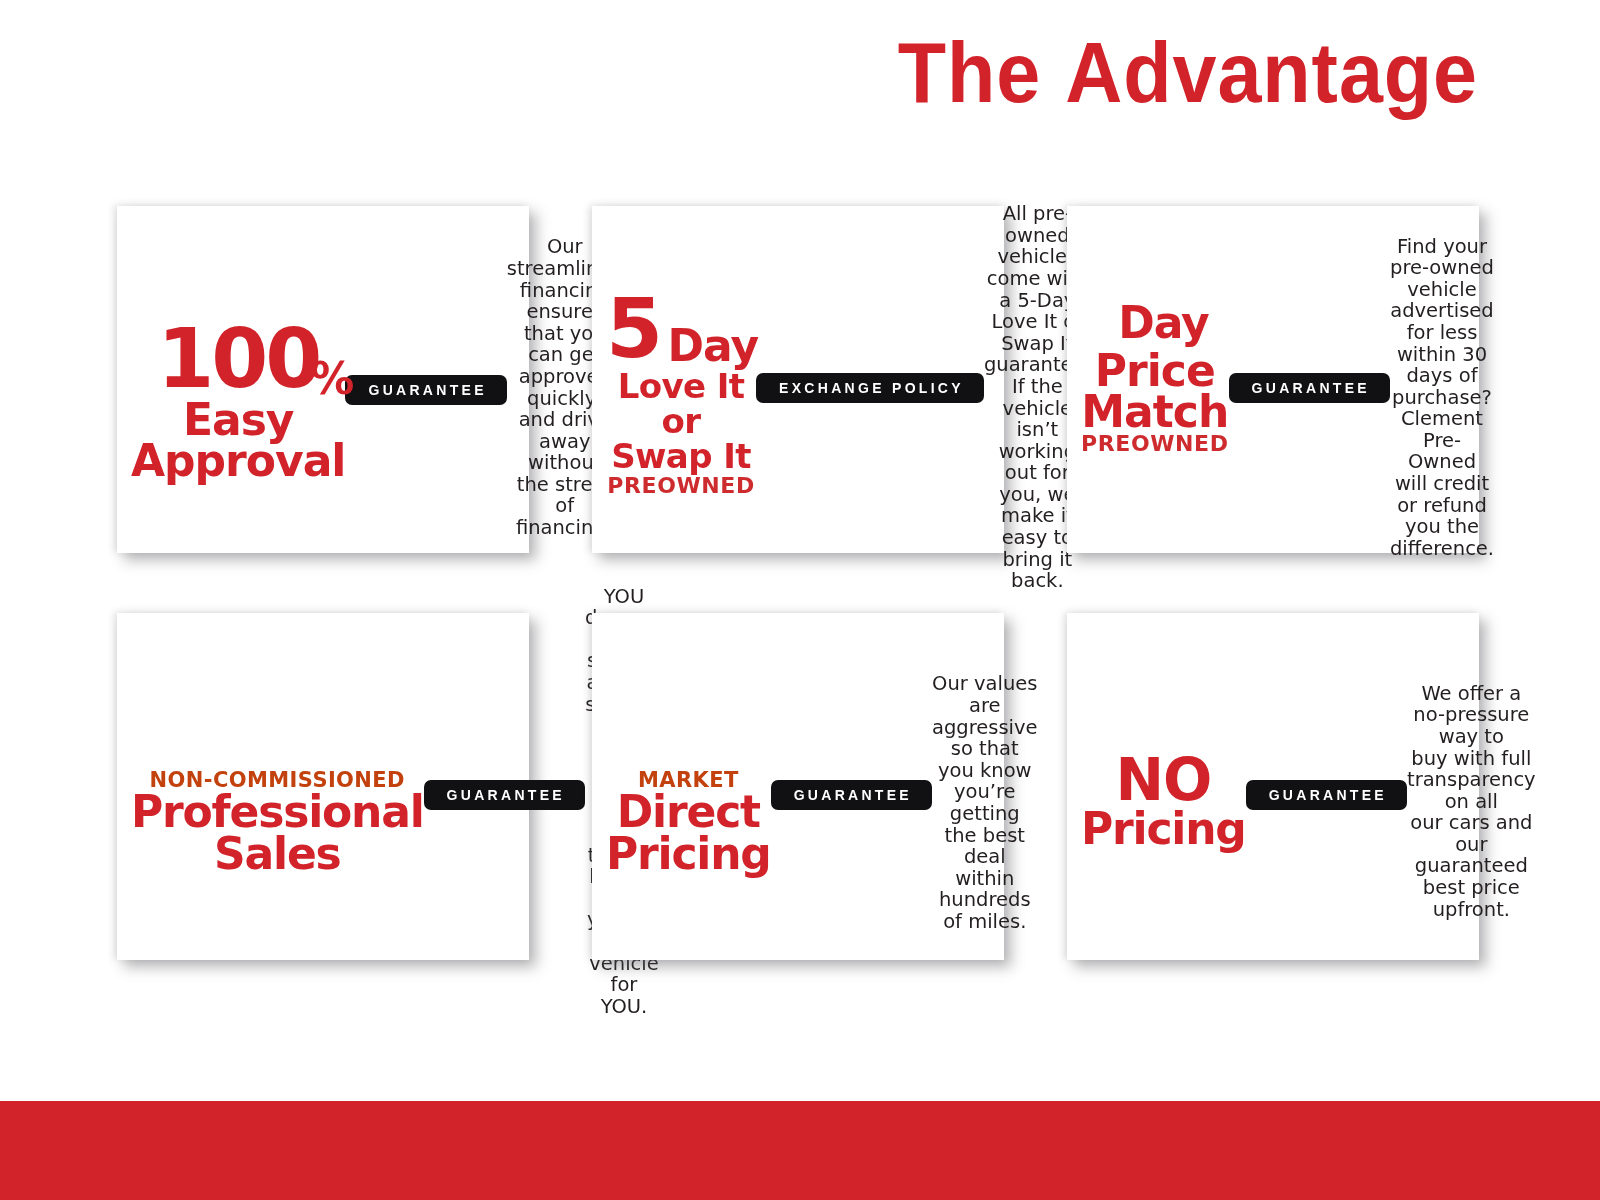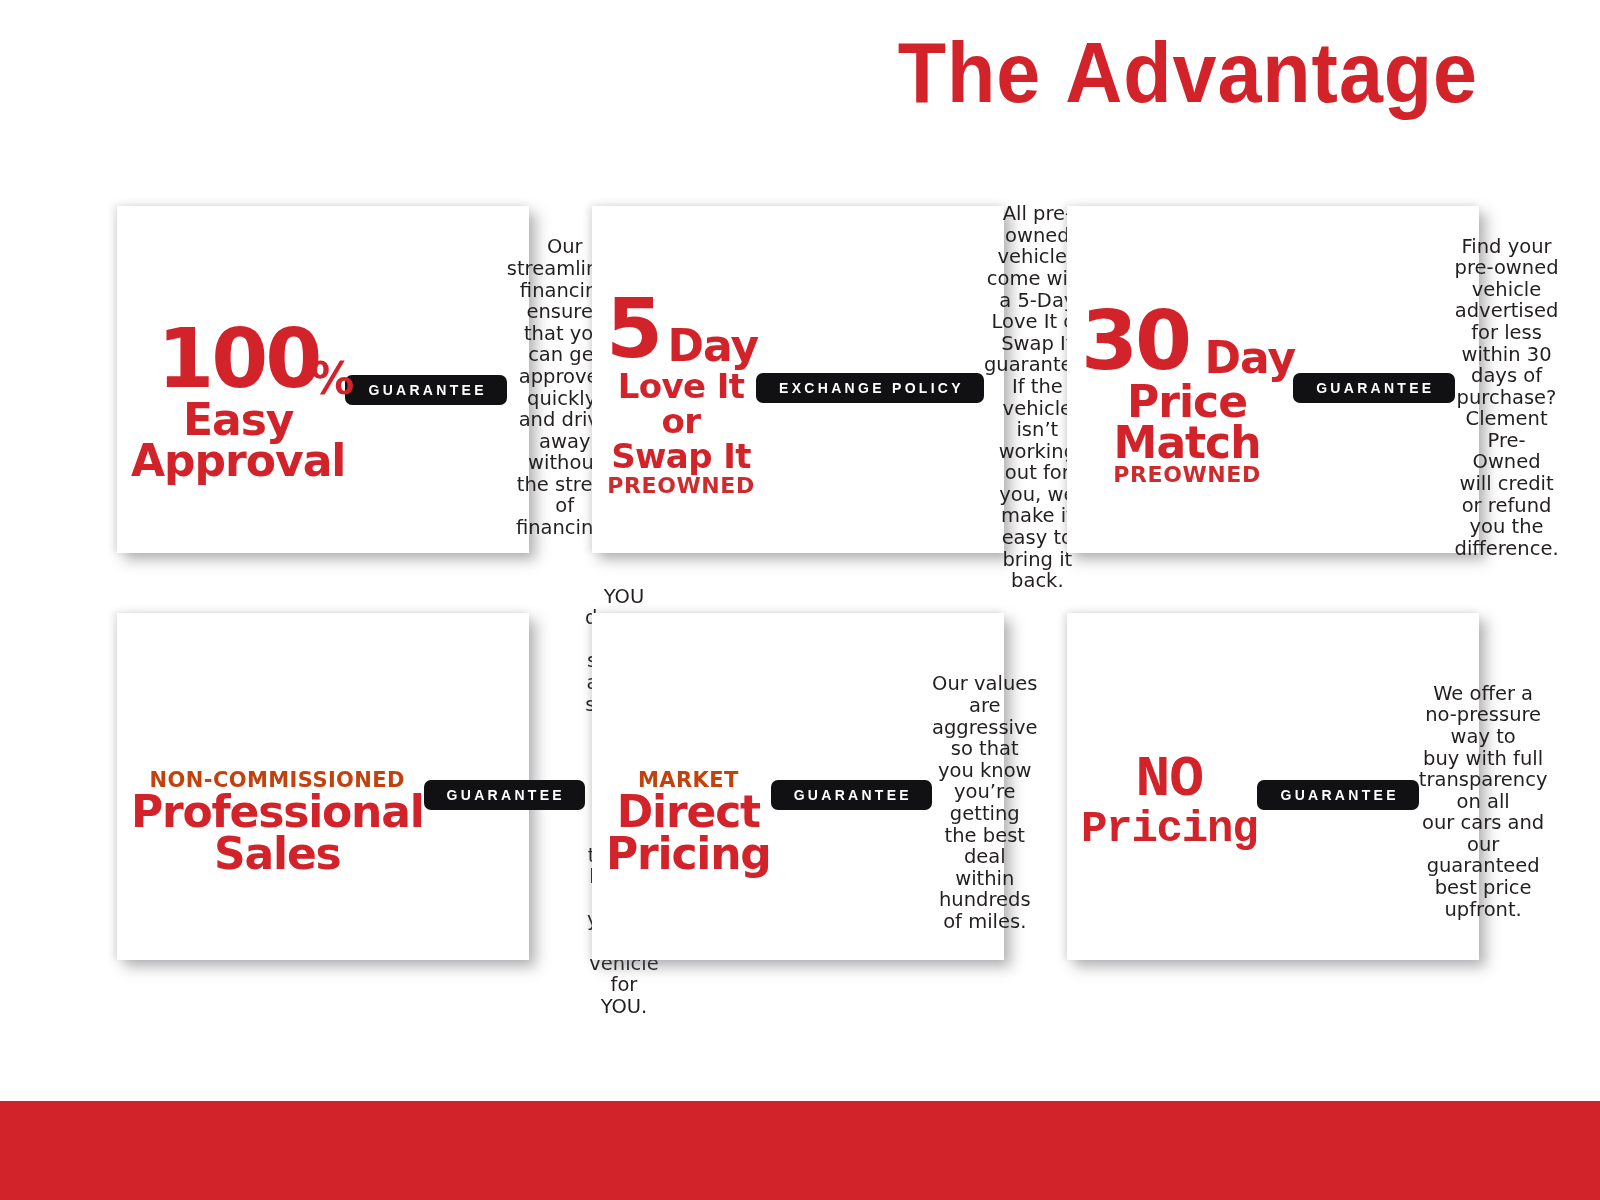--- a/index.html
+++ b/index.html
@@ -202,21 +202,21 @@
   .c3 .body-copy { margin-top: 36px; }
 
   .c4 .lockup { margin-top: 71px; }
   .c4 .badge-wrap { margin-top: 17px; }
   .c4 .body-copy { margin-top: 30px; }
 
   .c5 .lockup { margin-top: 71px; }
   .c5 .badge-wrap { margin-top: 17px; }
   .c5 .body-copy { margin-top: 33px; }
 
-  .c6 .lockup { margin-top: 28px; font-family: Liberation Mono, monospace; }
+  .c6 .lockup { margin-top: 28px; }
   .c6 .badge-wrap { margin-top: 17px; }
   .c6 .body-copy { margin-top: 30px; }
 </style>
 </head>
 <body>
 
 <div class="page">
 
   <div class="page-title">
     <span class="t-word">The</span><span>Advantage</span>
@@ -260,21 +260,20 @@
       <div class="body-copy">All pre-owned vehicles come with a 5-Day
 Love It or Swap It guarantee. If the vehicle
 isn’t working out for you, we make it
 easy to bring it back.</div>
     </div>
 
     <div class="card c3">
       <div class="lockup">
         <div>
           <span class="hero numday wide">
-            <span>30</span>
             <span class="day">Day</span>
           </span>
         </div>
         <div class="mid-big">Price Match</div>
         <div class="sub-caps">PREOWNED</div>
       </div>
       <div class="badge-wrap">
         <span class="badge">GUARANTEE</span>
       </div>
       <div class="body-copy">Find your pre-owned vehicle

